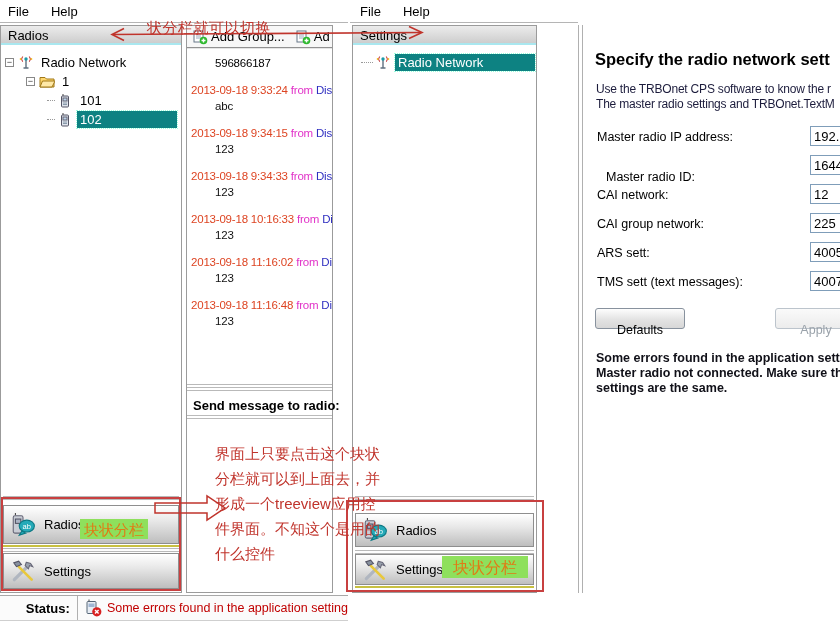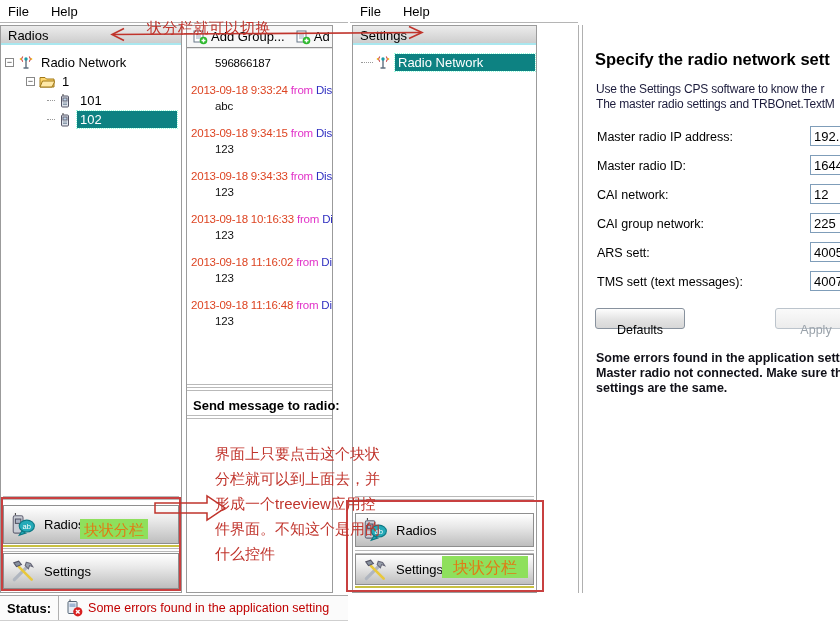--- a/index.html
+++ b/index.html
@@ -229,21 +229,21 @@
       <div class="msg">
         <div class="msg-head"><span class="msg-date">2013-09-18 11:16:48</span> <span class="msg-from">from</span> <span class="msg-sender">Dis</span></div>
         <div class="msg-body">123</div>
       </div>
     </div>
     <div class="splitbars"></div>
     <div class="send-label">Send message to radio:</div>
     <div class="dbl-line"></div>
   </div>
 
-  <div class="abs" id="status-bar" style="left:0;top:595px;width:348px;height:26px;">
+  <div class="abs" id="status-bar" style="left:0;top:595px;width:348px;height:26px;justify-content:flex-end;">
     <span class="s-label">Status:</span>
     <span class="s-div"></span>
     <span class="s-icon">
       <svg viewBox="0 0 18 18" width="18" height="18">
           <path d="M5 2V0.5" stroke="#444"></path>
           <rect x="3" y="2.5" width="9" height="12" rx="1" fill="#e8edf4" stroke="#567"></rect>
           <rect x="4.5" y="4.5" width="6" height="3.5" fill="#9fb6d4"></rect>
           <circle cx="12.8" cy="12.8" r="4.6" fill="#d82020"></circle>
           <path d="M11 11l3.6 3.6M14.6 11L11 14.6" stroke="#fff" stroke-width="1.4"></path>
         </svg>
@@ -300,26 +300,26 @@
       </span>
       <span class="b-label">Settings</span>
     </div>
     <div class="ysep" style="top:560px;"></div>
   </div>
 
   <div class="abs" style="left:578px;top:25px;width:5px;height:568px;border-left:1px solid #b0b0b0;border-right:1px solid #b0b0b0;background:#fff;"></div>
 
   <div class="abs" id="w2-content" style="left:585px;top:25px;width:255px;height:568px;">
     <div class="page-title">Specify the radio network sett</div>
-    <div class="intro" style="top:57px;">Use the Settings CPS software to know the r</div>
+    <div class="intro" style="top:57px;">Use the TRBOnet CPS software to know the r</div>
     <div class="intro" style="top:72px;">The master radio settings and TRBOnet.TextM</div>
 
     <div class="form-row" style="top:105px;">Master radio IP address:</div>
     <input class="field-input" style="top: 101px;" readonly="" value="192.">
-    <div class="form-row" style="top:134px;">Master radio ID:</div>
+    <div class="form-row" style="top:145px;margin-left:9px;">Master radio ID:</div>
     <input class="field-input" style="top: 130px;" readonly="" value="1644">
     <div class="form-row" style="top:163px;">CAI network:</div>
     <input class="field-input" style="top: 159px;" readonly="" value="12">
     <div class="form-row" style="top:192px;">CAI group network:</div>
     <input class="field-input" style="top: 188px;" readonly="" value="225">
     <div class="form-row" style="top:221px;">ARS sett:</div>
     <input class="field-input" style="top: 217px;" readonly="" value="4005">
     <div class="form-row" style="top:250px;">TMS sett (text messages):</div>
     <input class="field-input" style="top: 246px;" readonly="" value="4007">
 

